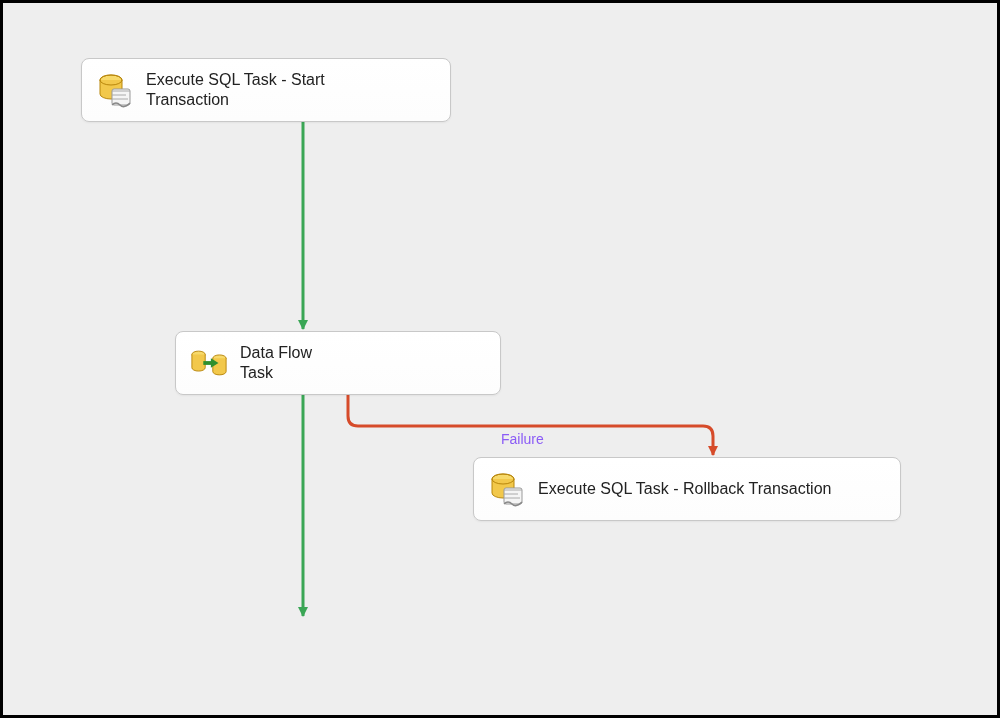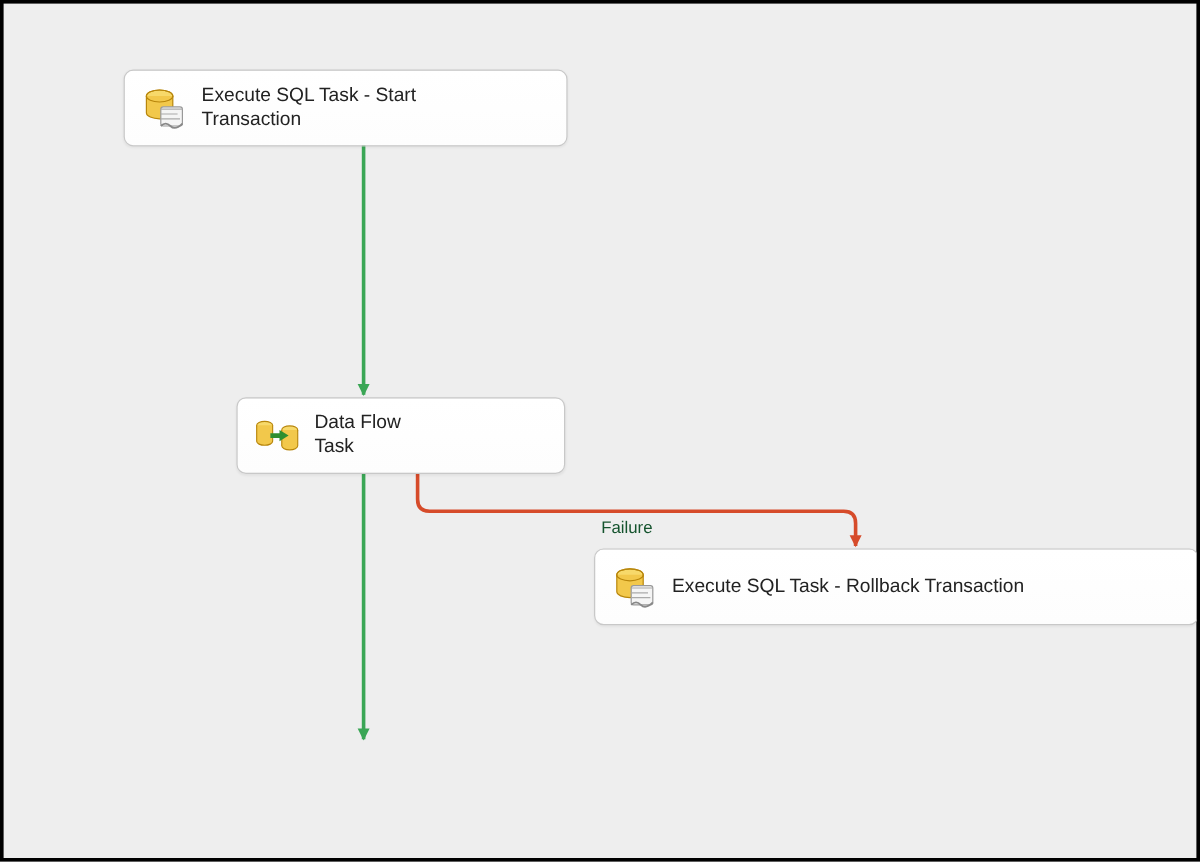--- a/index.html
+++ b/index.html
@@ -19,41 +19,40 @@
     }
     .task-box {
       position: absolute;
       background: linear-gradient(to bottom, #ffffff 0%, #fdfdfd 100%);
       border: 1px solid #c8c8c8;
       border-radius: 8px;
       display: flex;
       align-items: center;
       padding: 10px 14px;
       box-shadow: 0 1px 2px rgba(0,0,0,0.05);
-      margin-left: 22px;
     }
     .task-icon {
       flex: 0 0 auto;
       margin-right: 12px;
       width: 38px;
       height: 38px;
       display: flex;
       align-items: center;
       justify-content: center;
     }
     .task-label {
       font-size: 16px;
       color: #222222;
       line-height: 1.25;
       white-space: pre-line;
     }
     .conn-label {
       position: absolute;
       font-size: 14px;
-      color: #14532d;
+      color: #8b5cf6;
     }
     svg.connectors {
       position: absolute;
       top: 0;
       left: 0;
       width: 1000px;
       height: 718px;
       pointer-events: none;
     }
   </style>
@@ -87,40 +86,40 @@
         <ellipse cx="15" cy="9" rx="11" ry="5" fill="none" stroke="#b8860b" stroke-width="1"></ellipse>
         <rect x="16" y="18" width="18" height="16" rx="2" fill="#f5f5f5" stroke="#999" stroke-width="1"></rect>
         <path d="M16 20 L34 20 M16 24 L30 24 M16 28 L32 28" stroke="#aaa" stroke-width="1"></path>
         <path d="M16 34 Q20 30 24 34 Q28 38 34 32" fill="none" stroke="#888" stroke-width="1.5"></path>
       </svg>
     </span>
     <span class="task-label">Execute SQL Task - Start
 Transaction</span>
   </div>
 
-  <div class="task-box" style="left:172px; top:328px; width:274px; height:64px;">
+  <div class="task-box" style="left:172px; top:328px; width:326px; height:64px;">
     <span class="task-icon">
       <svg width="40" height="38" viewBox="0 0 40 38">
 
         <ellipse cx="9" cy="10" rx="7" ry="3.5" fill="#f7d96a" stroke="#b8860b" stroke-width="1"></ellipse>
         <path d="M2 10 L2 24 A7 3.5 0 0 0 16 24 L16 10" fill="#f2c84b" stroke="#b8860b" stroke-width="1"></path>
 
         <ellipse cx="31" cy="14" rx="7" ry="3.5" fill="#f7d96a" stroke="#b8860b" stroke-width="1"></ellipse>
         <path d="M24 14 L24 28 A7 3.5 0 0 0 38 28 L38 14" fill="#f2c84b" stroke="#b8860b" stroke-width="1"></path>
 
         <path d="M14 19 L24 19" stroke="#2f8f2f" stroke-width="4"></path>
         <path d="M22 14 L30 19 L22 24 Z" fill="#2f8f2f"></path>
       </svg>
     </span>
     <span class="task-label">Data Flow
 Task</span>
   </div>
 
 
-  <div class="task-box" style="left:470px; top:454px; width:504px; height:64px;">
+  <div class="task-box" style="left:470px; top:454px; width:428px; height:64px;">
     <span class="task-icon">
       <svg width="38" height="38" viewBox="0 0 38 38">
         <ellipse cx="15" cy="9" rx="11" ry="5" fill="#f7d96a" stroke="#b8860b" stroke-width="1"></ellipse>
         <path d="M4 9 L4 23 A11 5 0 0 0 26 23 L26 9" fill="#f2c84b" stroke="#b8860b" stroke-width="1"></path>
         <ellipse cx="15" cy="9" rx="11" ry="5" fill="none" stroke="#b8860b" stroke-width="1"></ellipse>
         <rect x="16" y="18" width="18" height="16" rx="2" fill="#f5f5f5" stroke="#999" stroke-width="1"></rect>
         <path d="M16 20 L34 20 M16 24 L30 24 M16 28 L32 28" stroke="#aaa" stroke-width="1"></path>
         <path d="M16 34 Q20 30 24 34 Q28 38 34 32" fill="none" stroke="#888" stroke-width="1.5"></path>
       </svg>
     </span>

